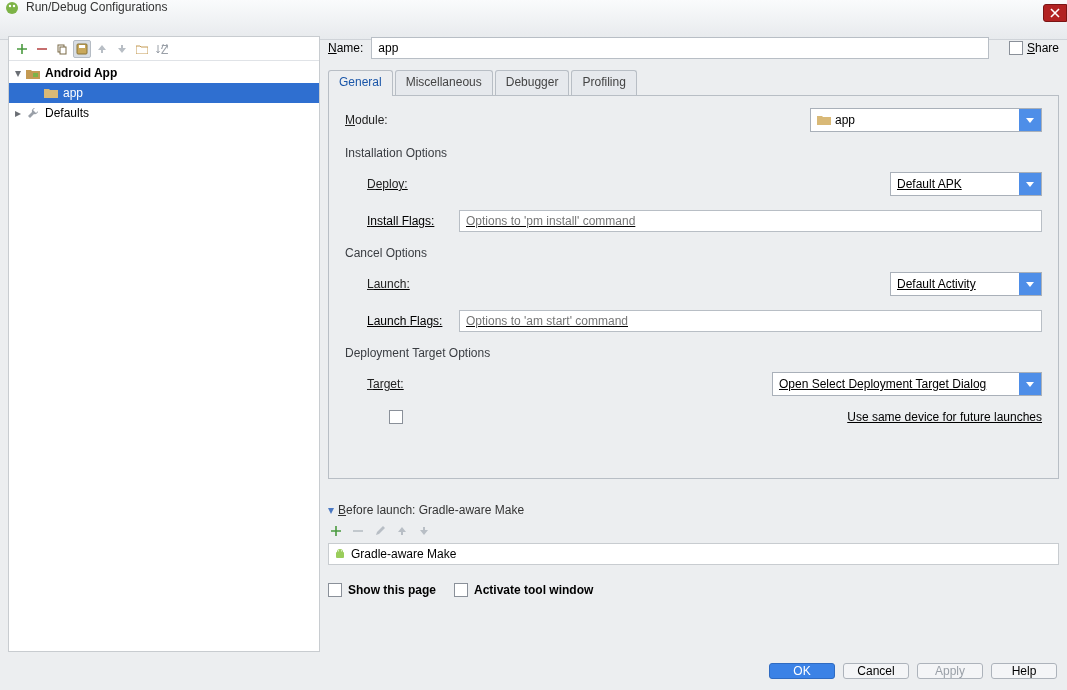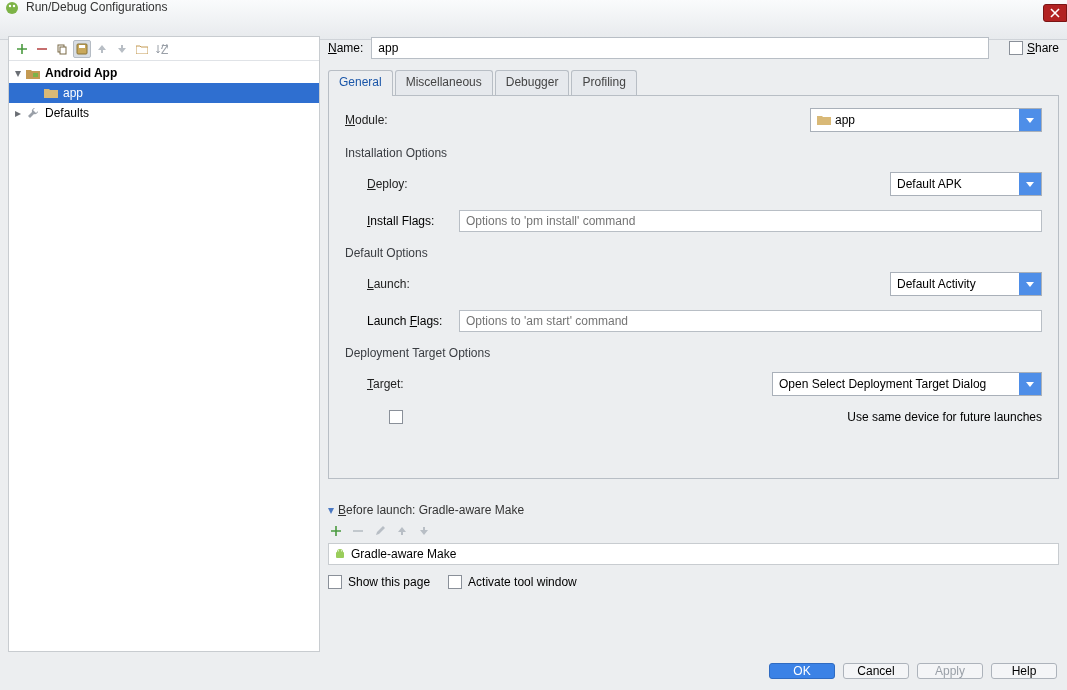--- a/index.html
+++ b/index.html
@@ -41,41 +41,41 @@
 .checkbox{width:14px;height:14px;border:1px solid #8a9099;background:#fff;display:inline-block;}
 
 
 .tabs{display:flex;height:26px;gap:2px;}
 .tab{padding:4px 10px;border:1px solid #b8bec5;border-bottom:none;background:#e6e9ed;color:#444;border-top-left-radius:3px;border-top-right-radius:3px;cursor:pointer;}
 .tab.active{background:#eceef0;color:#1a56a8;font-weight:500;position:relative;z-index:2;}
 .tab-body{border:1px solid #b8bec5;border-top:none;flex:0 0 auto;padding:12px 16px 40px 16px;background:#eceef0;}
 .tab-strip-line{height:1px;background:#b8bec5;margin-top:-1px;}
 
 .field-row{display:flex;align-items:center;margin-bottom:14px;gap:10px;justify-content:space-between;}
-.field-row.indent{padding-left:22px;}
+.field-row.indent{padding-left:22px;text-decoration:underline;}
 .field-label{min-width:68px;color:#222;}
 .field-label-w{min-width:82px;}
 .section-head{color:#3a3d42;margin:6px 0 12px 0;}
 
 .select{display:flex;align-items:center;height:24px;border:1px solid #a9b0b9;background:#fff;}
 .select.mod{width:232px;}
 .select.sm{width:152px;margin-left:27px;}
 .select.md{width:270px;}
 .select .sel-body{flex:1;display:flex;align-items:center;padding:0 6px;gap:4px;}
 .select .sel-btn{width:22px;height:100%;background:#4e8ee8;display:flex;align-items:center;justify-content:center;}
 .select .sel-btn svg{fill:#fff;width:8px;height:8px;}
 
 .before-launch{margin-top:24px;}
 .bl-head{display:flex;align-items:center;gap:4px;color:#333;}
 .bl-head .tri{color:#4a78c2;}
 .bl-toolbar{display:flex;gap:6px;margin:6px 0 4px 0;align-items:center;}
 .bl-toolbar .tbtn{width:16px;height:16px;display:flex;align-items:center;justify-content:center;}
 .bl-list{border:1px solid #c8ccd0;background:#fff;height:22px;display:flex;align-items:center;padding:0 4px;gap:4px;}
 
-.bottom-checks{display:flex;gap:18px;margin-top:10px;}
+.bottom-checks{display:flex;gap:18px;margin-top:18px;font-weight:bold;}
 .chk-row{display:flex;align-items:center;gap:6px;}
 
 
 .footer{position:absolute;left:0;right:0;bottom:0;height:38px;display:flex;align-items:center;justify-content:flex-end;gap:8px;padding:0 10px;background:#eceef0;}
 .btn{height:16px;min-width:66px;padding:0 12px;border:1px solid #adb3bb;background:#f4f5f7;border-radius:3px;cursor:pointer;display:flex;align-items:center;justify-content:center;}
 .btn.primary{background:#3b82e6;border-color:#2f6bc2;color:#fff;font-weight:500;}
 .btn.disabled{color:#9aa0a8;}
 u{text-decoration:underline;}
 
 svg{display:block;}
@@ -230,21 +230,21 @@
                 <path d="M0 2h8L4 7z"></path>
               </svg>
             </div>
         </div>
       </div>
       <div class="field-row indent">
         <span class="field-label-w"><u>I</u>nstall Flags:</span>
         <input class="text-input" style="flex: 1 1 0%;" placeholder="Options to 'pm install' command">
       </div>
 
-      <div class="section-head">Default Options</div>
+      <div class="section-head">Cancel Options</div>
       <div class="field-row indent">
         <span class="field-label"><u>L</u>aunch:</span>
         <div class="select sm">
           <div class="sel-body">
               <span>Default Activity</span>
             </div>
           <div class="sel-btn">
               <svg viewBox="0 0 8 8">
                 <path d="M0 2h8L4 7z"></path>
               </svg>

